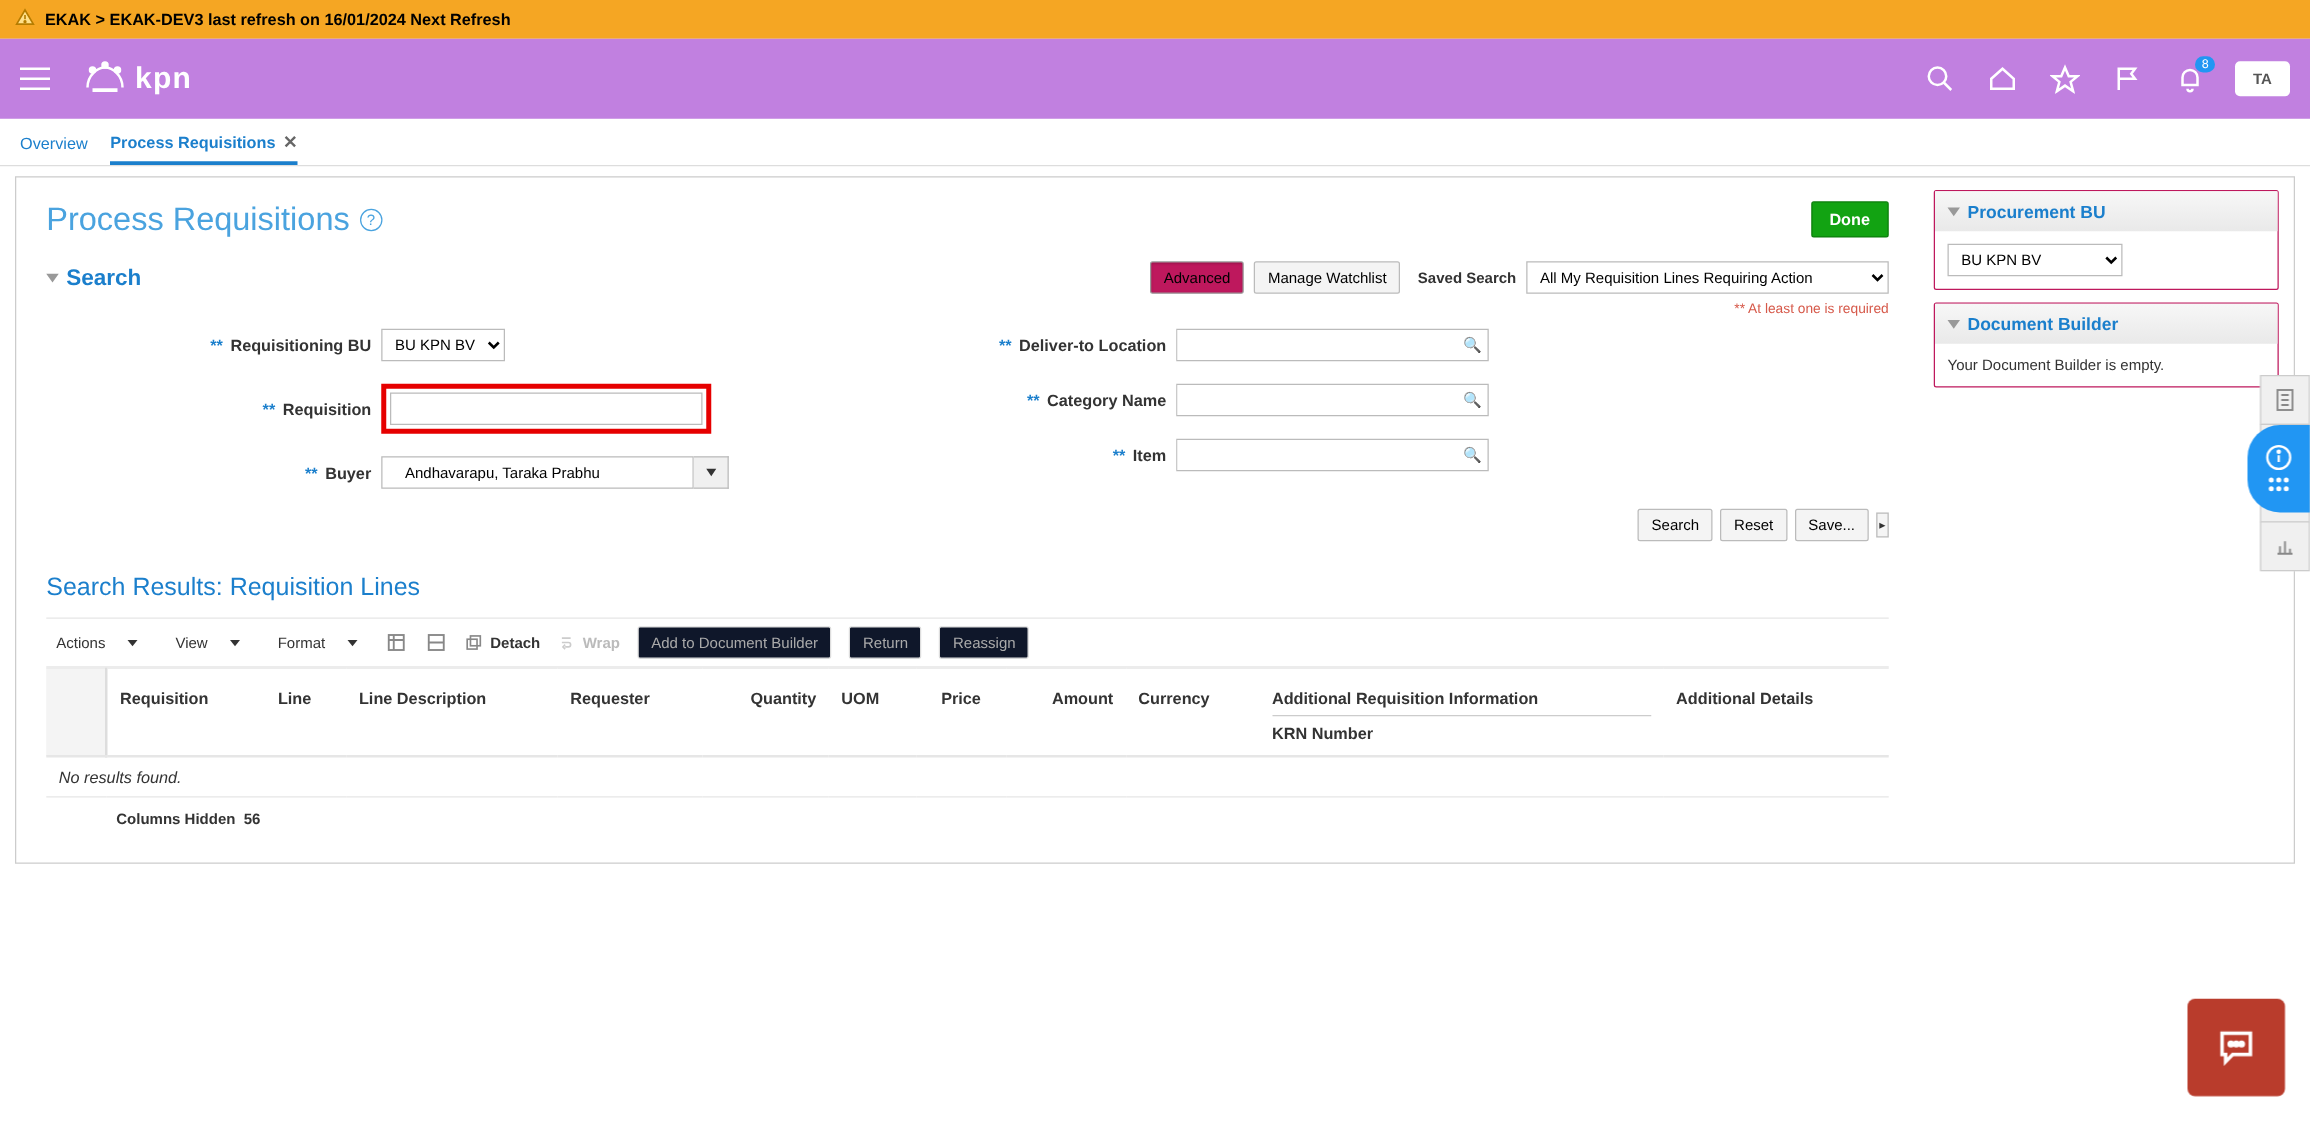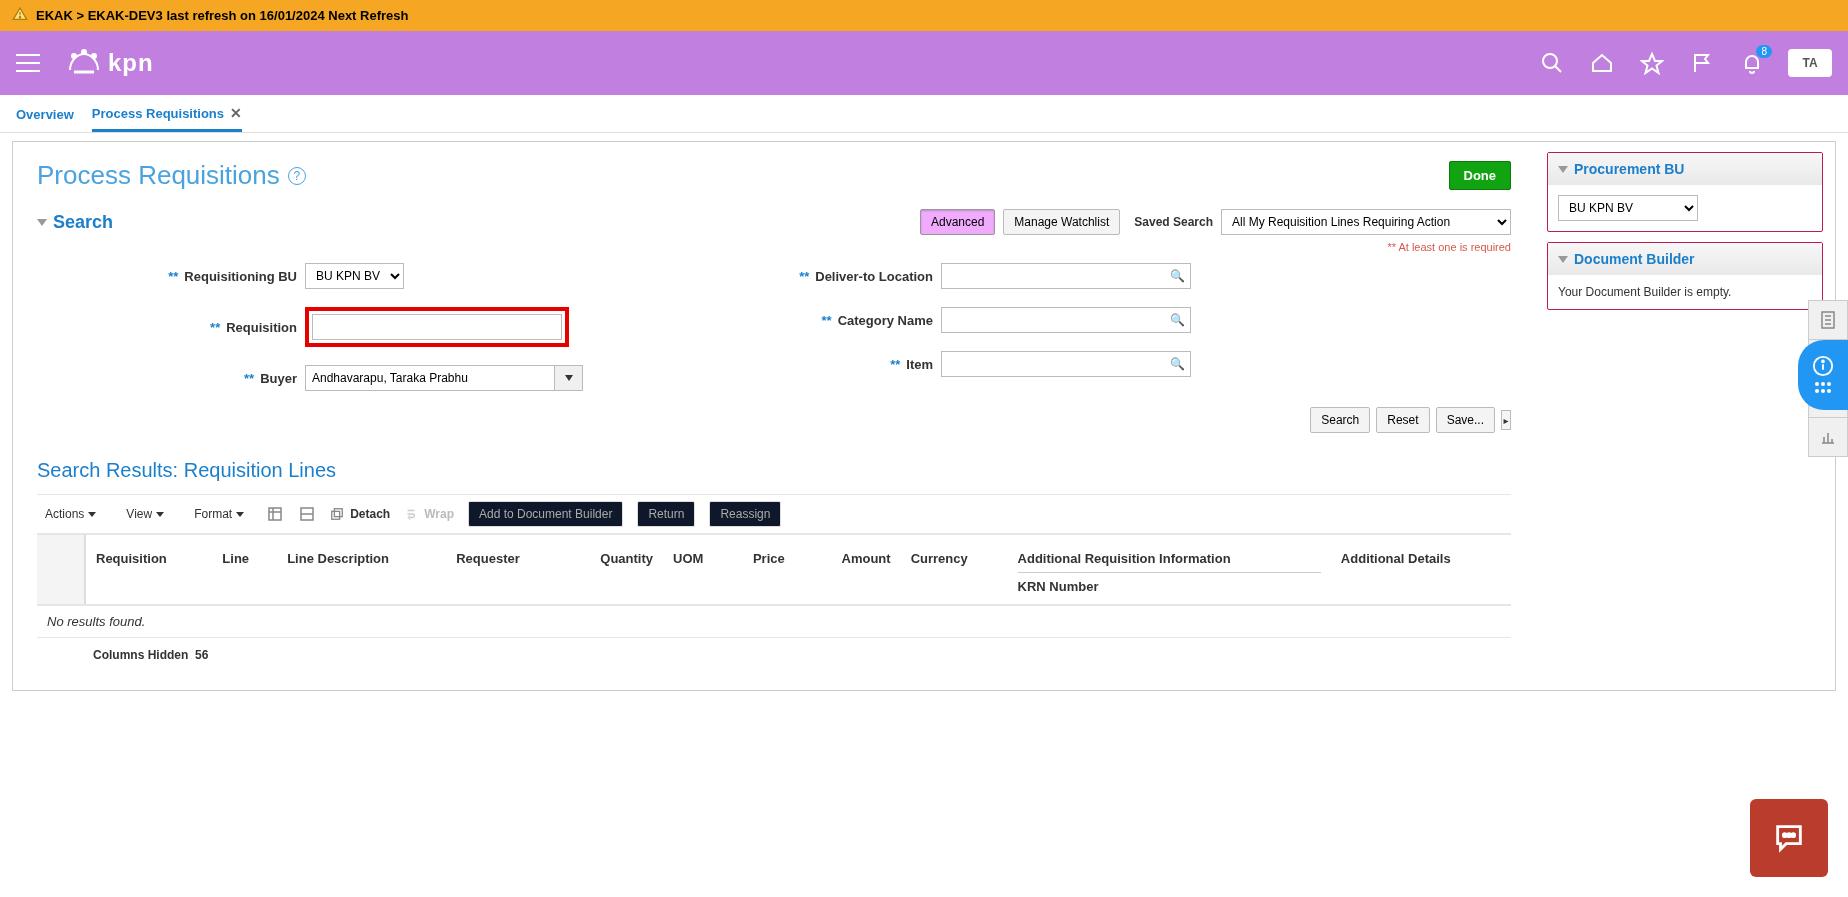--- a/index.html
+++ b/index.html
@@ -10,57 +10,57 @@
   .hamburger { width: 24px; height: 18px; display: flex; flex-direction: column; justify-content: space-between; cursor: pointer; margin-right: 24px;}
   .hamburger span { height: 2px; background: #fff; }
   .logo { display: flex; align-items: center; color:#fff; font-size: 24px; font-weight: 600; letter-spacing: 1px;}
   .logo svg { margin-right: 4px; }
   .header-right { margin-left: auto; display: flex; align-items: center; gap: 22px; }
   .header-icon { width: 28px; height: 28px; display: flex; align-items: center; justify-content: center; cursor: pointer; position: relative;}
   .header-icon svg { stroke: #fff; }
   .badge { position: absolute; top: -4px; right: -6px; background: #2196f3; color:#fff; font-size: 10px; border-radius: 8px; padding: 1px 5px; }
   .avatar { width: 44px; height: 28px; background: #fff; color: #555; font-weight: 600; font-size: 12px; display: flex; align-items: center; justify-content: center; border-radius: 4px;}
   .tabs { display: flex; border-bottom: 1px solid #ddd; padding: 10px 16px 0 16px; gap: 18px; font-size: 13px;}
-  .tab { color: #1b7fcc; cursor: pointer; padding-bottom: 8px; display: flex; align-items: center; gap: 6px; font-weight: bold;}
+  .tab { color: #1b7fcc; cursor: pointer; padding-bottom: 8px; display: flex; align-items: center; gap: 6px;}
   .tab.active { color: #1b7fcc; font-weight: 700; border-bottom: 3px solid #1b7fcc; }
   .tab .close { font-size: 14px; color: #666; }
   .workarea { display: flex; margin: 8px 12px; border: 1px solid #ccc; }
   .main { flex: 1; padding: 18px 24px 28px 24px; }
   .sidebar { width: 300px; padding: 10px 12px; }
   .page-title-row { display: flex; align-items: center; margin-bottom: 18px; }
   .page-title { color: #4aa3df; font-size: 26px; font-weight: 400; display: flex; align-items: center; gap: 8px;}
   .page-title .help { border: 1.5px solid #4aa3df; border-radius: 50%; width: 18px; height: 18px; font-size: 12px; display:flex; align-items:center; justify-content:center;}
   .done-btn { margin-left: auto; background: #12a312; color: #fff; border: 1px solid #0b7d0b; padding: 6px 14px; font-weight: 700; font-size: 13px; cursor: pointer; border-radius: 2px;}
   .search-header { display: flex; align-items: center; margin-bottom: 6px; }
   .search-title { color: #1b7fcc; font-size: 18px; font-weight: 600; display:flex; align-items:center; gap:6px;}
   .search-title .tri, .panel-header .tri { display:inline-block; width:0;height:0;border-top:7px solid #999;border-left:5px solid transparent;border-right:5px solid transparent; transform: rotate(0deg);}
   .search-controls { margin-left: auto; display: flex; align-items: center; gap: 8px; }
   .btn { background: #f4f4f4; border: 1px solid #bbb; padding: 5px 10px; font-size: 12px; cursor: pointer; border-radius: 2px;}
-  .btn.pressed { background:#f0abfc; border:1px solid #999; box-shadow: inset 0 1px 2px rgba(0,0,0,0.2);}
+  .btn.pressed { background:#be185d; border:1px solid #999; box-shadow: inset 0 1px 2px rgba(0,0,0,0.2);}
   .saved-label { font-weight: 700; font-size: 12px; margin-left: 6px;}
   select.ctrl, .select-like { border: 1px solid #bbb; font-size: 12px; padding: 4px 6px; background:#fff; }
   .hint-required { color: #d6594a; font-size: 11px; text-align: right; margin: 4px 0 10px 0;}
   .form-grid { display: flex; gap: 130px; margin-left: 40px;}
   .form-col { display: flex; flex-direction: column; gap: 18px; }
   .form-row { display: flex; align-items: center; gap: 8px; }
   .form-row label { width: 220px; text-align: right; font-weight: 700; font-size: 13px; display:flex; justify-content:flex-end; align-items:center; gap:6px;}
   .form-row label .ast { color: #1b7fcc; font-weight:700; }
-  .inp { border: 1px solid #bbb; padding: 4px 6px; font-size: 12px; width: 250px; height: 26px; background:#fff;}
+  .inp { border: 1px solid #bbb; padding: 4px 18px; font-size: 12px; width: 250px; height: 26px; background:#fff;}
   .inp.lov { display: flex; align-items: center; padding: 0; }
   .inp.lov input { border: none; outline: none; flex:1; padding: 4px 6px; font-size:12px; height:24px;}
   .inp.lov .mag { width: 24px; text-align:center; color:#888; }
   .combo { display:flex; }
   .combo .inp { width: 250px; }
   .combo .drop { width: 28px; border: 1px solid #bbb; border-left:none; background:#f0f0f0; display:flex; align-items:center; justify-content:center; cursor:pointer;}
   .drop .caret { width:0;height:0;border-top:6px solid #333;border-left:4px solid transparent;border-right:4px solid transparent;}
   .highlight-box { border: 4px solid #e60000; padding: 3px; display:inline-block;}
   .action-row { display:flex; justify-content:flex-end; gap:6px; margin-top: 16px; align-items:center;}
   .results-title { color: #1b7fcc; font-size: 20px; margin: 26px 0 12px 0;}
   .results-toolbar { display: flex; align-items: center; gap: 14px; padding: 6px 0; border-top:1px solid #e6e6e6; border-bottom:1px solid #e6e6e6; }
-  .menu { font-size: 12px; font-weight: 400; display:flex; align-items:center; gap:4px; cursor:pointer; padding:0 8px;}
+  .menu { font-size: 12px; font-weight: 400; display:flex; align-items:center; gap:18px; cursor:pointer; padding:0 8px;}
   .menu .caret-sm { width:0;height:0;border-top:5px solid #333;border-left:4px solid transparent;border-right:4px solid transparent;}
   .tool-icon { width:18px; height:18px; display:flex; align-items:center; justify-content:center; color:#777; cursor:pointer;}
   .tool-label { font-size:12px; font-weight:700; display:flex; align-items:center; gap:6px; cursor:pointer;}
   .btn-disabled { background:#0f172a; color:#aaa; border:1px solid #ddd; padding:5px 10px; font-size:12px; border-radius:2px;}
   table.results { width: 100%; border-collapse: collapse; font-size: 13px; }
   table.results th { text-align: left; font-weight: 700; padding: 16px 10px 10px 10px; vertical-align: top; border-bottom: 2px solid #e6e6e6; border-top: 1px solid #e6e6e6;}
   table.results th .sub { display:block; border-top:1px solid #ccc; margin-top:6px; padding-top:6px; font-weight:700;}
   table.results td.empty { padding: 8px 10px; color:#333; border-bottom:1px solid #e6e6e6;font-style:italic;}
   .columns-hidden { font-size: 12px; padding: 10px 0 0 56px; font-weight:700;}
   .panel { border: 1px solid #be185d; margin-bottom: 10px; border-radius: 2px; }

